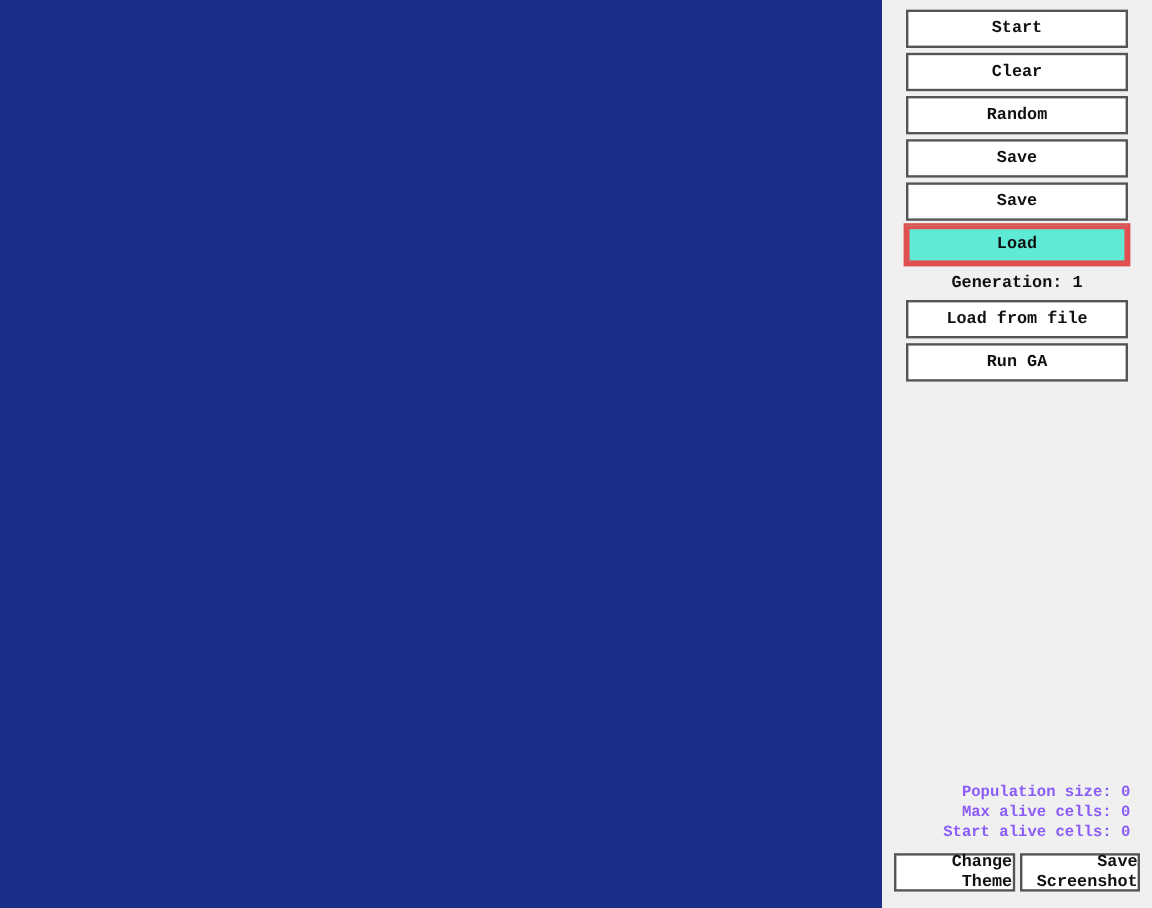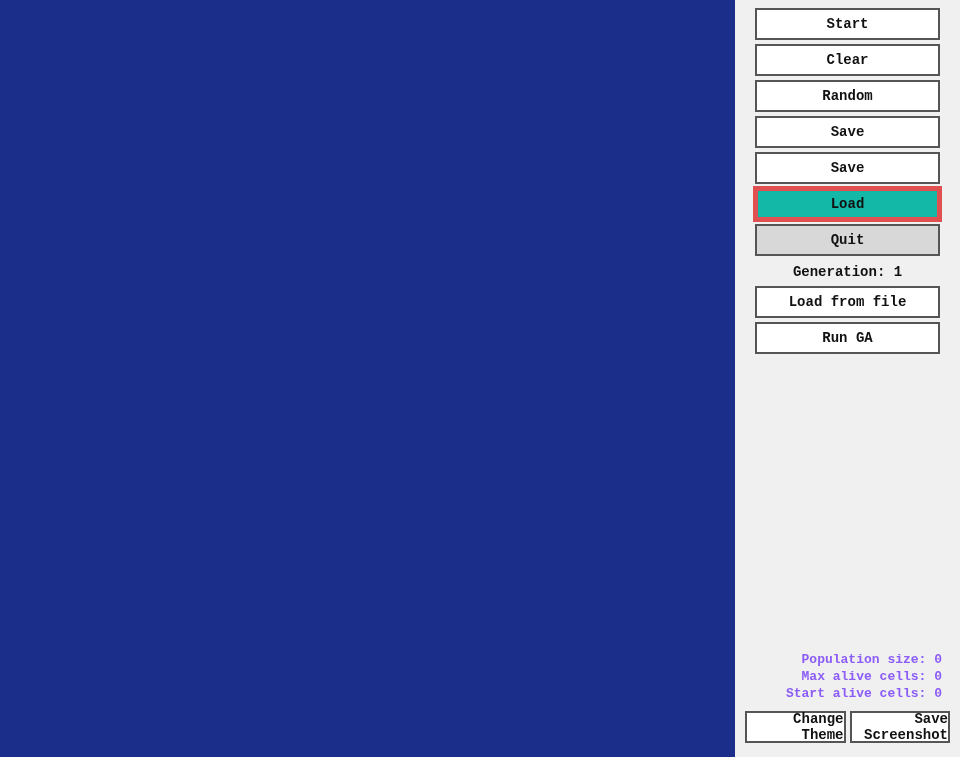--- a/index.html
+++ b/index.html
@@ -45,21 +45,21 @@
       font-weight: bold;
       cursor: pointer;
       display: flex;
       align-items: center;
       justify-content: center;
       color: #111;
       text-align: right;
     }
 
     .sidebar-btn.load-btn {
-      background: #14b8a6;
+      background: #5eead4;
       border: 3px solid #e05050;
       box-shadow: 0 0 0 2px #e05050;
       color: #111;
     }
 
     .sidebar-btn.quit-btn {
       background: #d8d8d8;
       border: 2px solid #555;
     }
 
@@ -108,21 +108,20 @@
 <div id="canvas-area"></div>
 
 <div id="sidebar">
 
   <button class="sidebar-btn">Start</button>
   <button class="sidebar-btn">Clear</button>
   <button class="sidebar-btn">Random</button>
   <button class="sidebar-btn">Save</button>
   <button class="sidebar-btn">Save</button>
   <button class="sidebar-btn load-btn">Load</button>
-  <button class="sidebar-btn quit-btn">Quit</button>
 
   <div class="generation-label">Generation: 1</div>
 
   <button class="sidebar-btn">Load from file</button>
   <button class="sidebar-btn">Run GA</button>
 
   <div class="spacer"></div>
 
   <div class="stats-area">
     <span class="stats-label">Population size: 0</span>

